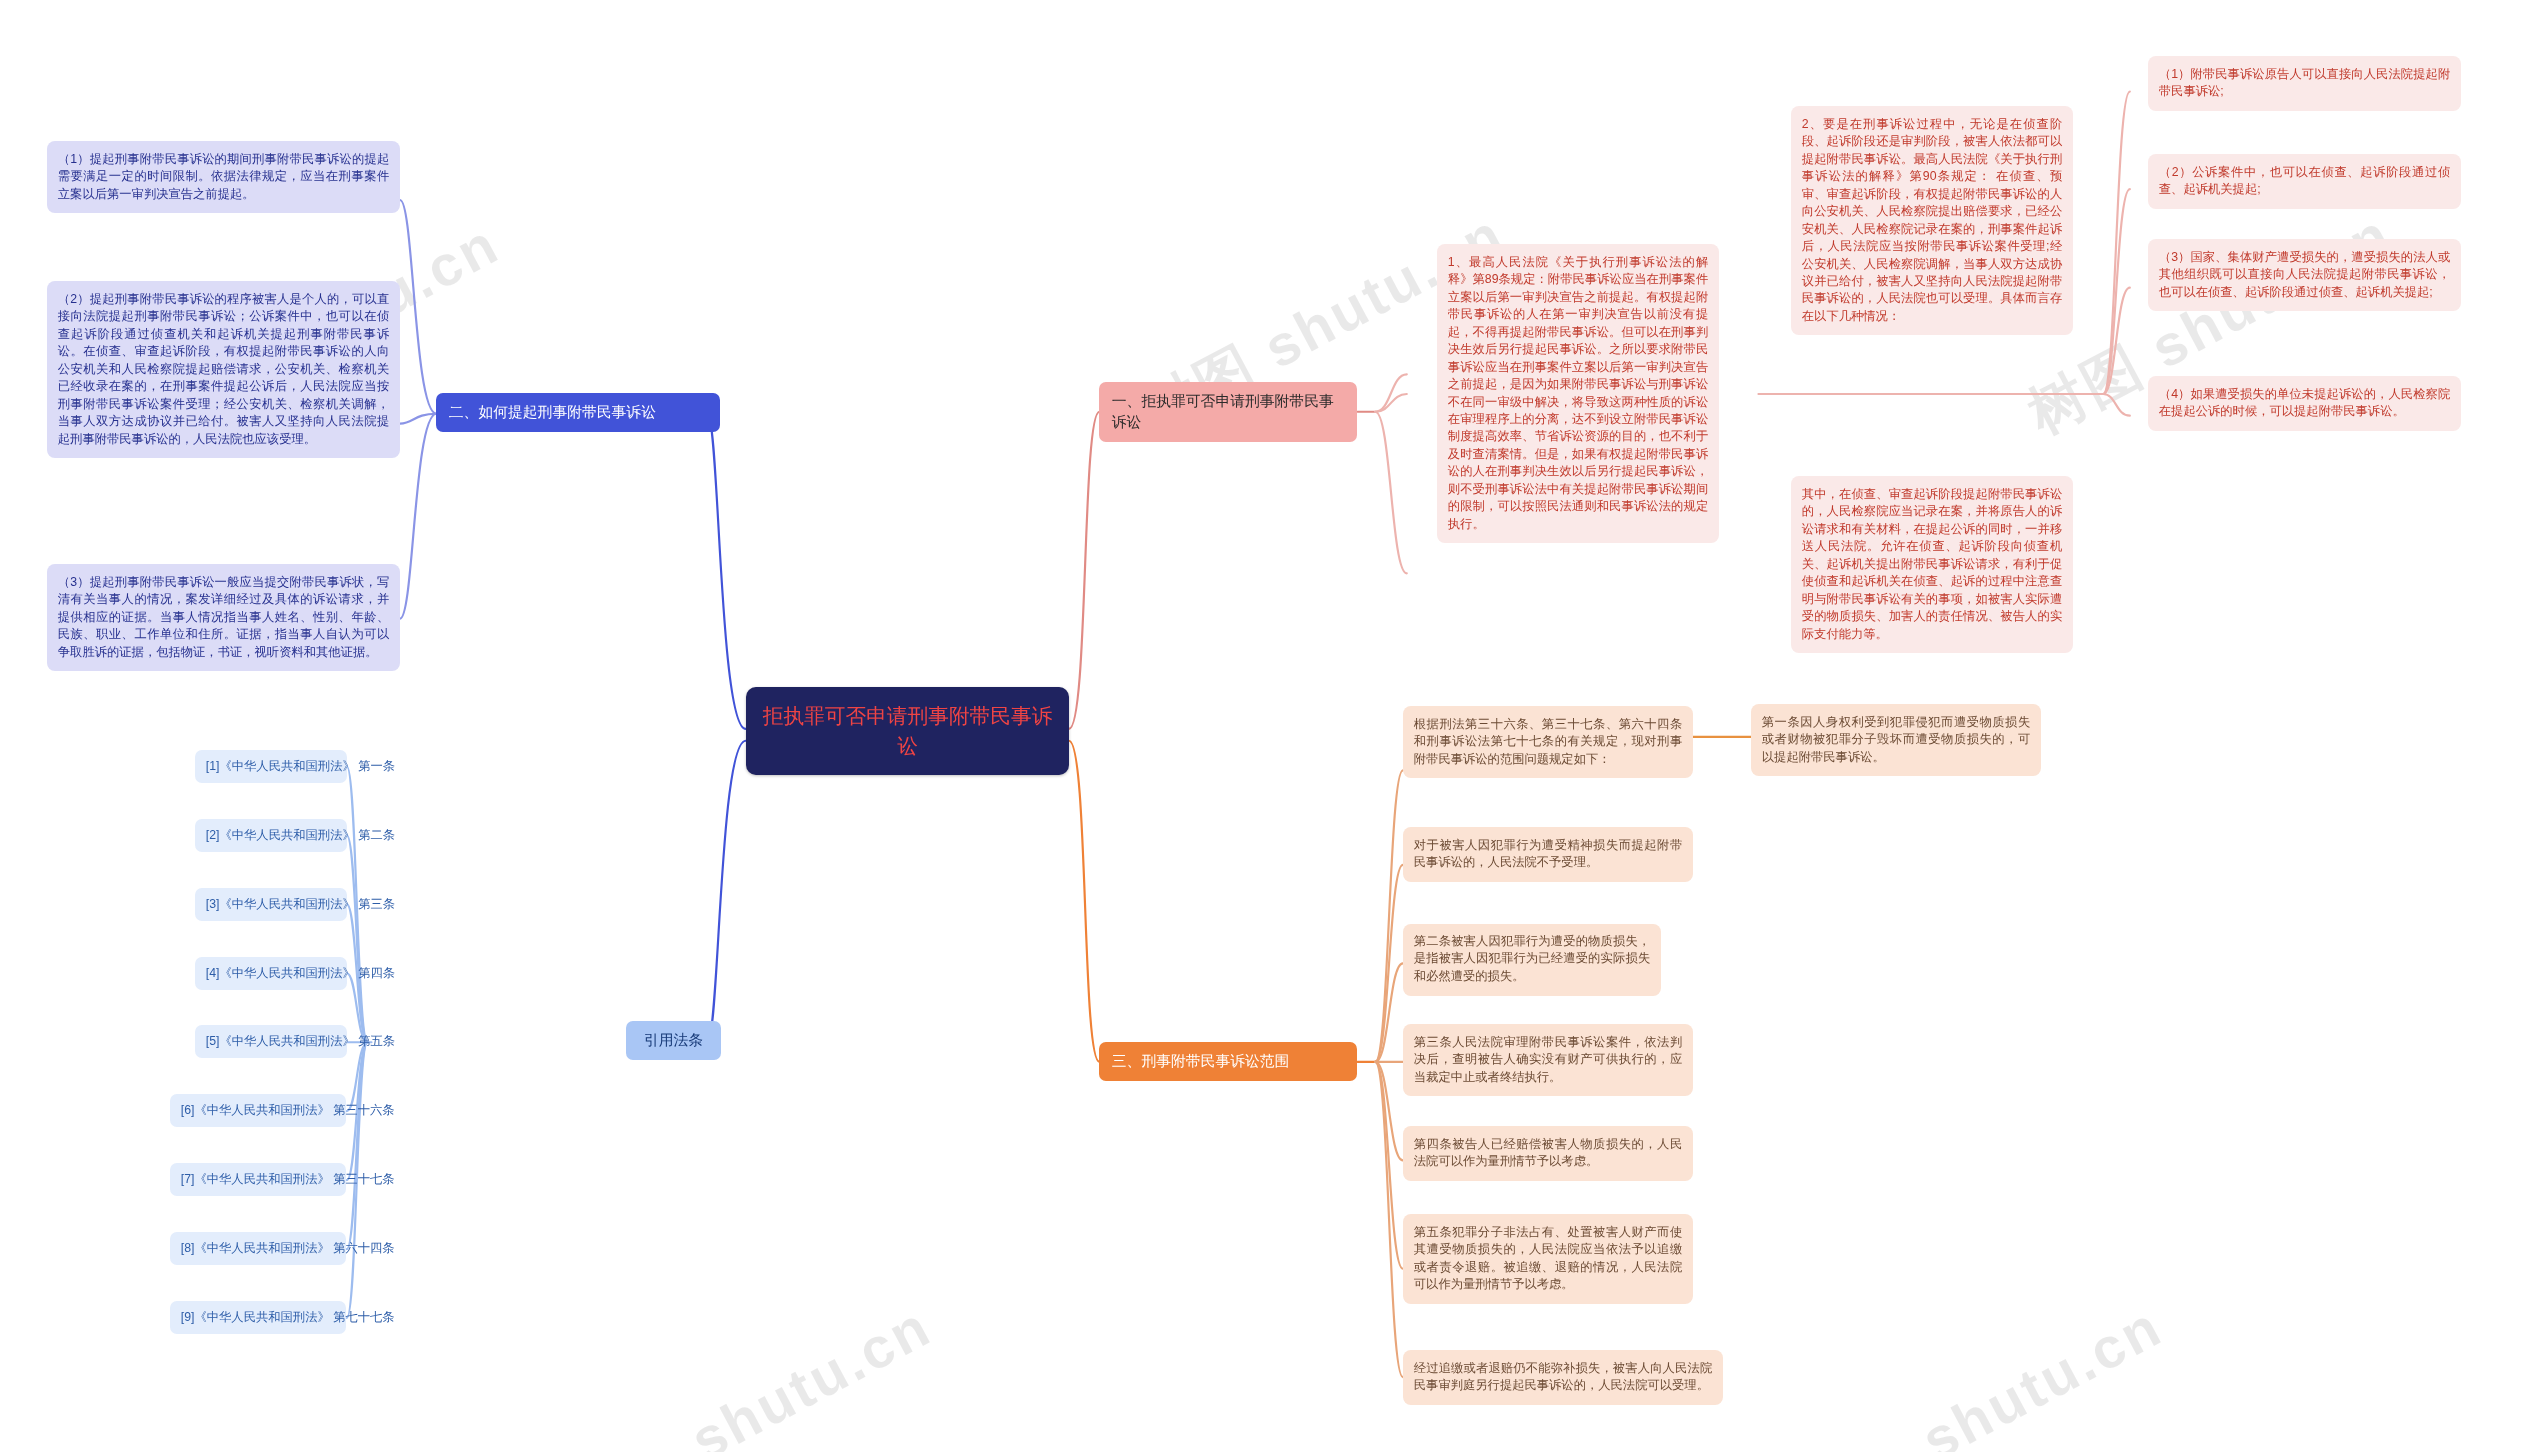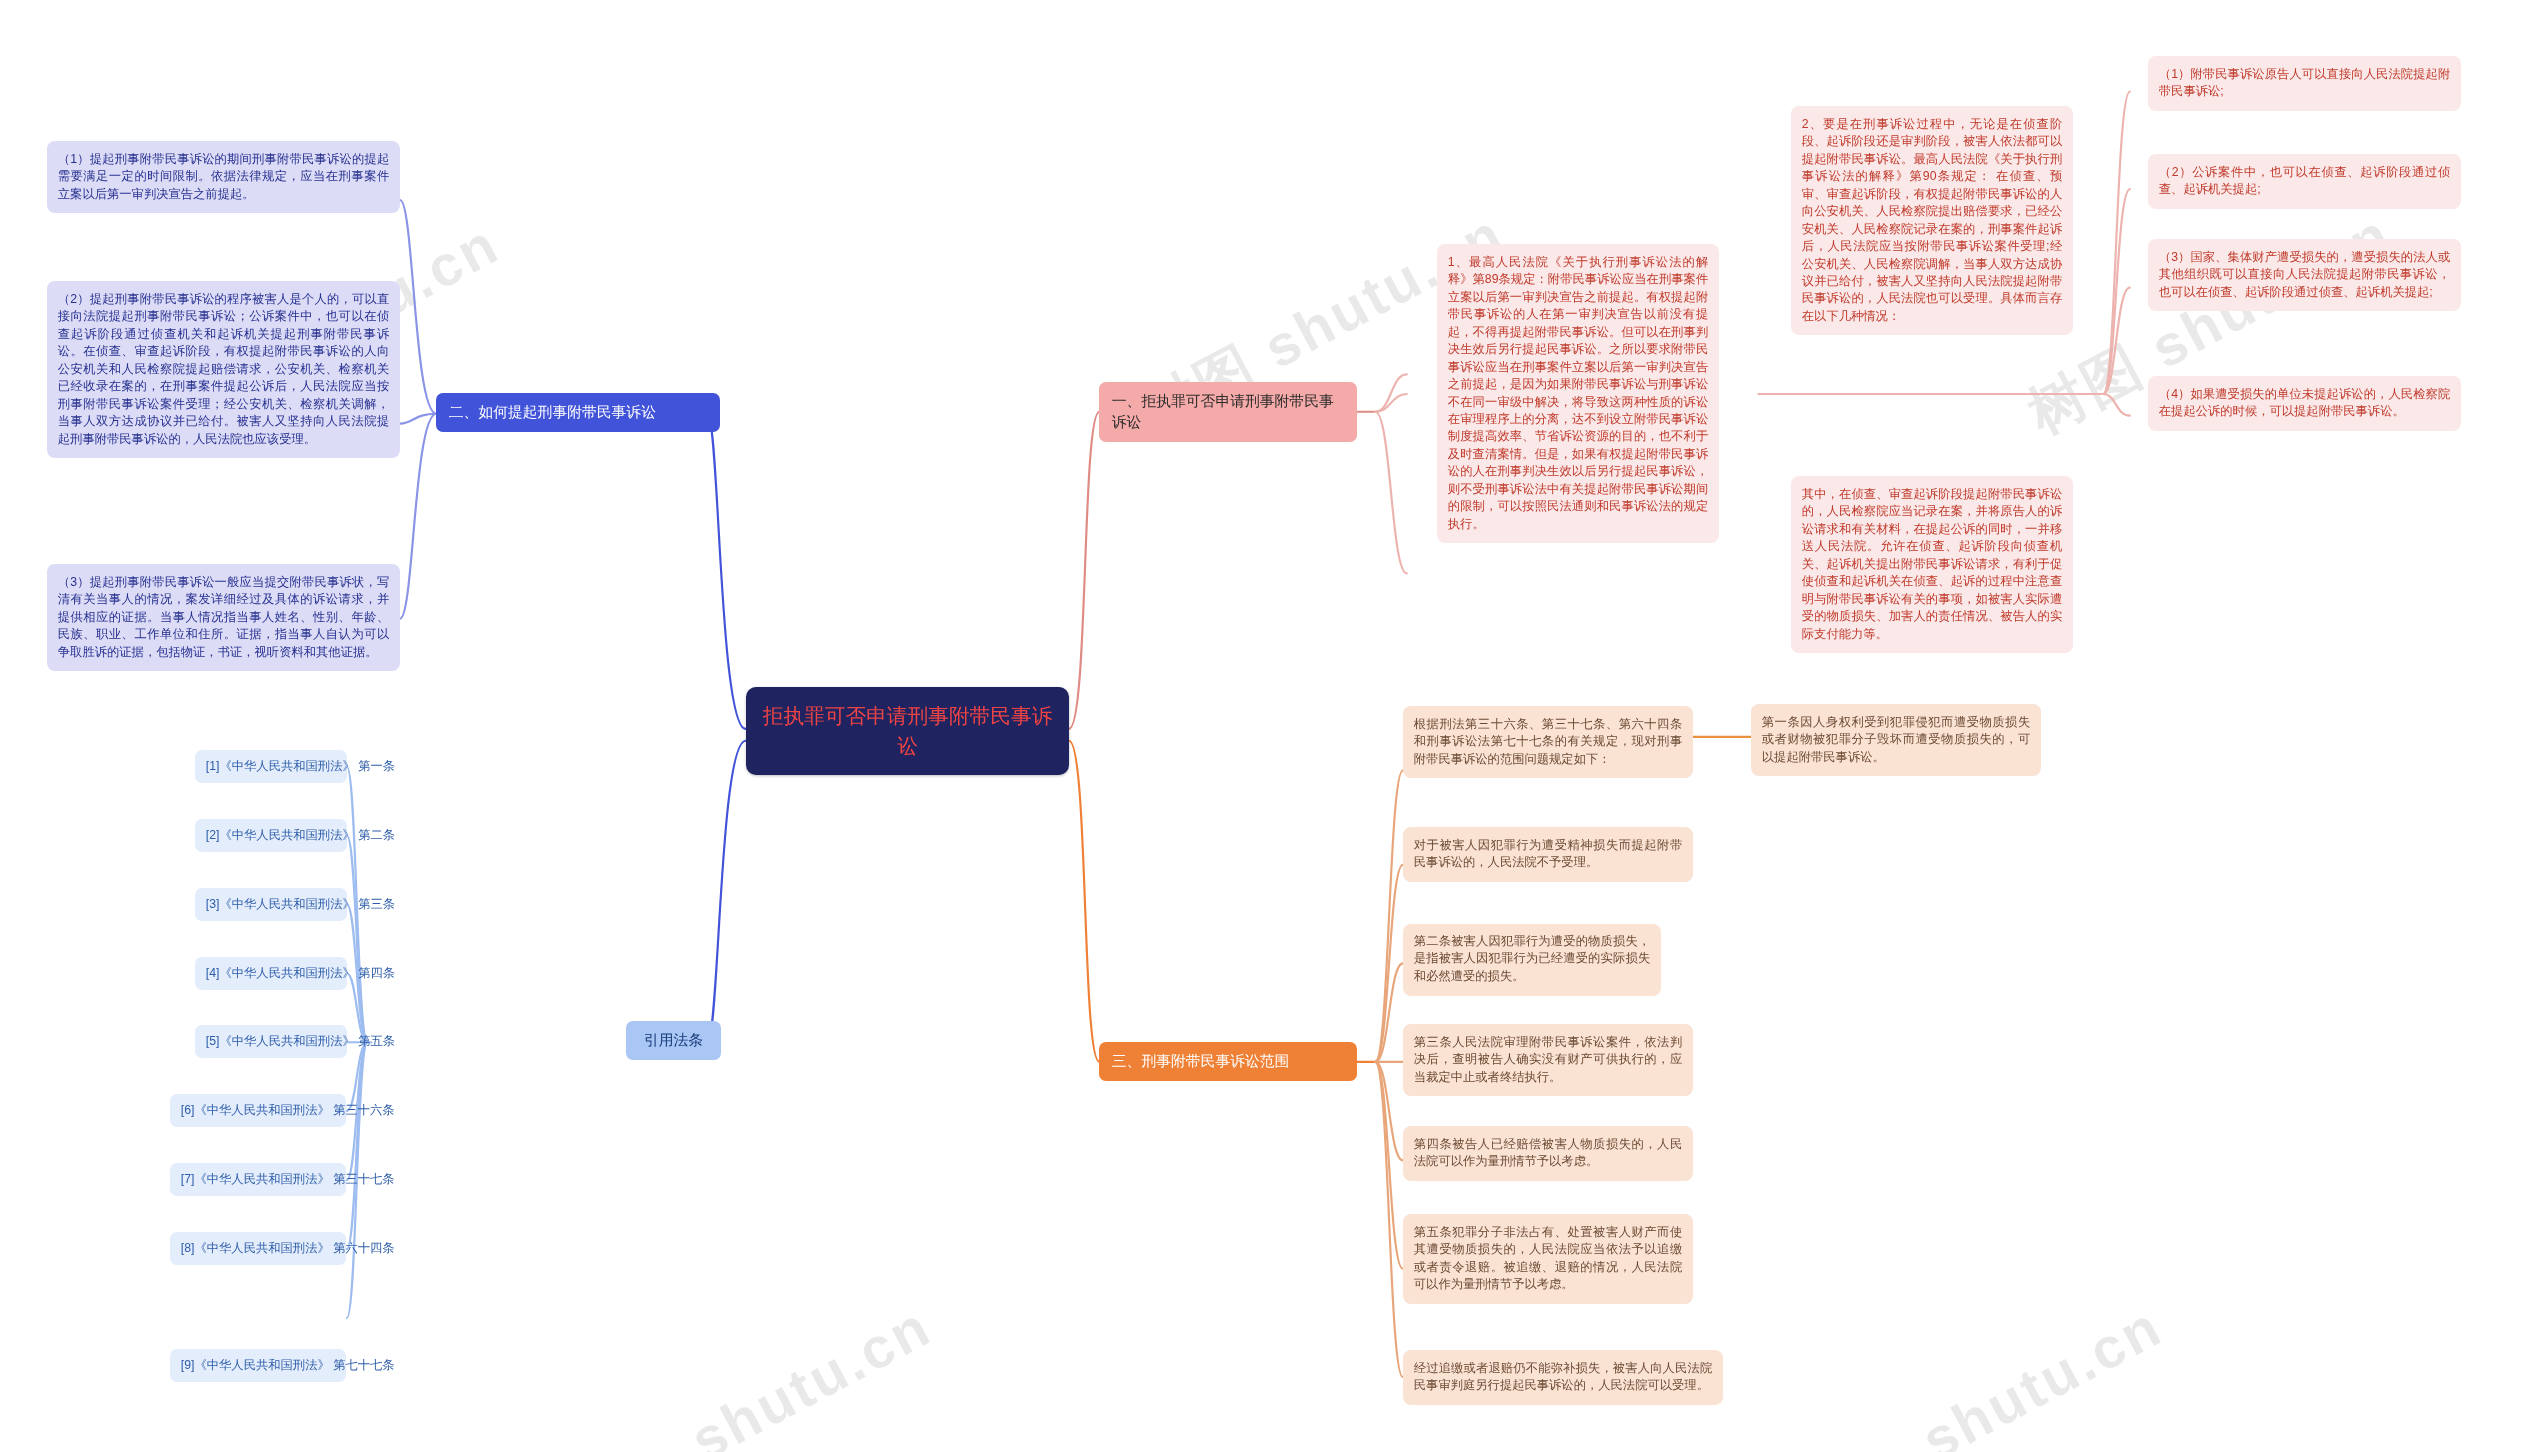--- a/index.html
+++ b/index.html
@@ -243,21 +243,21 @@
   </div>
   <div class="node lawitem" style="left:170px; top:1094px; width:176px;">
     <span>[6]《中华人民共和国刑法》 第三十六条</span>
   </div>
   <div class="node lawitem" style="left:170px; top:1163px; width:176px;">
     <span>[7]《中华人民共和国刑法》 第三十七条</span>
   </div>
   <div class="node lawitem" style="left:170px; top:1232px; width:176px;">
     <span>[8]《中华人民共和国刑法》 第六十四条</span>
   </div>
-  <div class="node lawitem" style="left:170px; top:1301px; width:176px;margin-top:48px;">
+  <div class="node lawitem" style="left:170px; top:1301px; width:176px;">
     <span>[9]《中华人民共和国刑法》 第七十七条</span>
   </div>
 
   <div class="node branch-pink" style="left:1099px; top:382px; width:258px;">
     <span>一、拒执罪可否申请刑事附带民事诉讼</span>
   </div>
 
   <div class="node leaf-pink" style="left:1419px; top:244px; width:282px;">
     <span>1、最高人民法院《关于执行刑事诉讼法的解释》第89条规定：附带民事诉讼应当在刑事案件立案以后第一审判决宣告之前提起。有权提起附带民事诉讼的人在第一审判决宣告以前没有提起，不得再提起附带民事诉讼。但可以在刑事判决生效后另行提起民事诉讼。之所以要求附带民事诉讼应当在刑事案件立案以后第一审判决宣告之前提起，是因为如果附带民事诉讼与刑事诉讼不在同一审级中解决，将导致这两种性质的诉讼在审理程序上的分离，达不到设立附带民事诉讼制度提高效率、节省诉讼资源的目的，也不利于及时查清案情。但是，如果有权提起附带民事诉讼的人在刑事判决生效以后另行提起民事诉讼，则不受刑事诉讼法中有关提起附带民事诉讼期间的限制，可以按照民法通则和民事诉讼法的规定执行。</span>
   </div>

